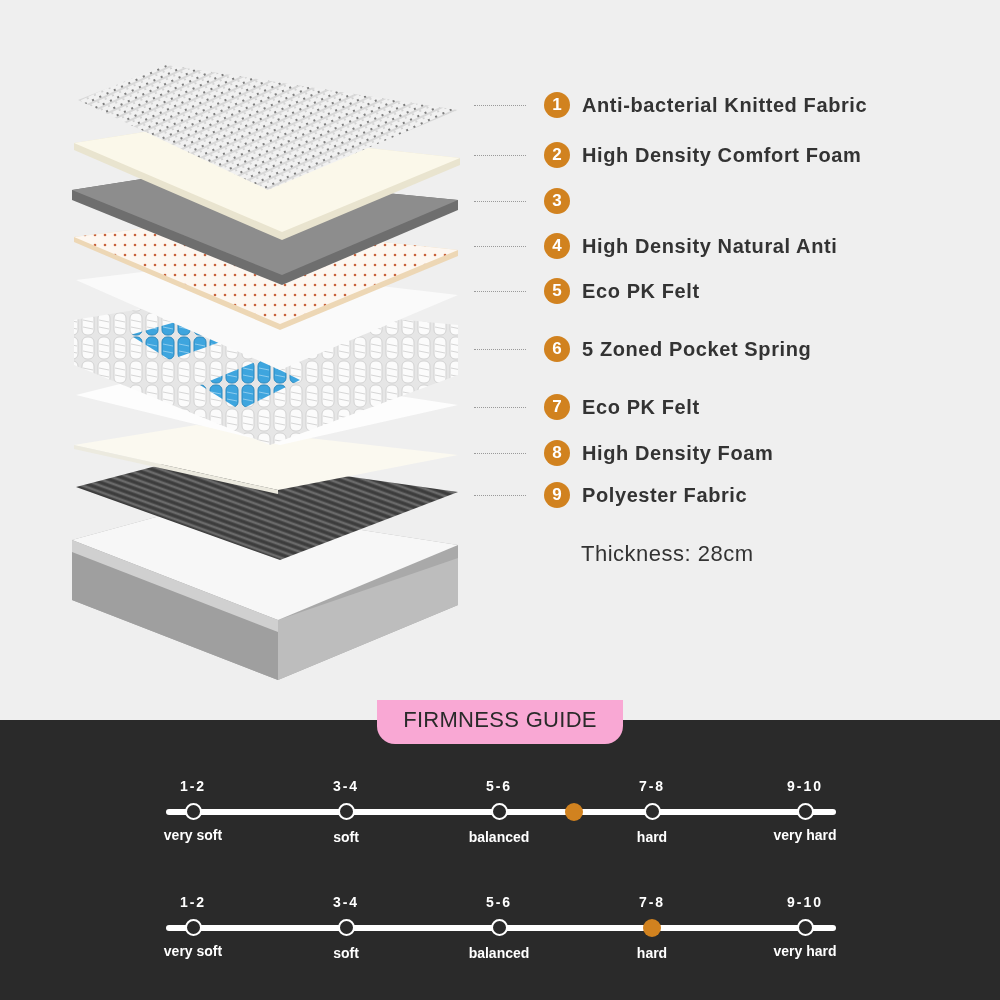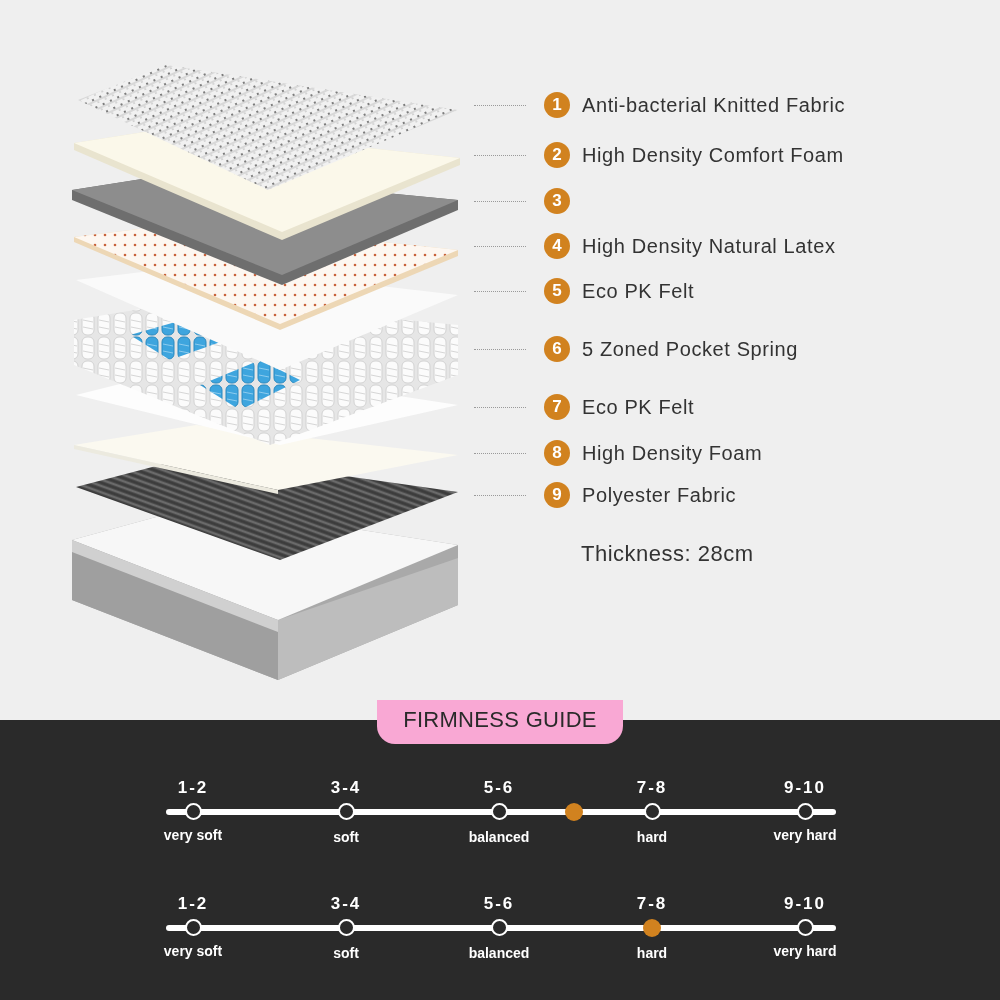--- a/index.html
+++ b/index.html
@@ -2,30 +2,30 @@
 <html><head>
 <meta charset="utf-8">
 <style>
   html,body{margin:0;padding:0;}
   body{width:1000px;height:1000px;position:relative;overflow:hidden;background:#efefef;font-family:"Liberation Sans","DejaVu Sans",sans-serif;}
   .illus{position:absolute;left:0;top:0;width:480px;height:700px;}
   .legend{position:absolute;left:0;top:0;width:1000px;height:700px;}
   .leg-row{position:absolute;left:474px;display:flex;align-items:center;height:28px;}
   .dots{width:52px;border-top:1.5px dotted #9a9a9a;margin-right:18px;}
   .badge{width:26px;height:26px;border-radius:50%;background:#d1821f;color:#fff;font-size:17px;font-weight:bold;display:flex;align-items:center;justify-content:center;margin-right:12px;}
-  .leg-label{font-size:20px;color:#333;letter-spacing:0.6px;white-space:nowrap;}
+  .leg-label{font-size:20px;color:#333;letter-spacing:0.6px;white-space:nowrap;font-weight:bold;}
   .thick{position:absolute;left:581px;top:541px;font-size:22px;color:#333;letter-spacing:0.5px;}
   .dark{position:absolute;left:0;top:720px;width:1000px;height:280px;background:#2a2a2a;}
   .tab{position:absolute;left:377px;top:700px;width:246px;height:44px;background:#f9a8d4;border-radius:0 0 18px 18px;display:flex;align-items:center;justify-content:center;}
   .tab-title{font-size:22px;color:#2a2a2a;letter-spacing:0.3px;margin-top:-4px;}
   .scale{position:absolute;left:0;width:1000px;height:90px;}
   .track{position:absolute;left:166px;width:670px;height:6px;border-radius:3px;background:#fff;}
   .node{position:absolute;width:13px;height:13px;border-radius:50%;border:2.5px solid #fff;background:#2a2a2a;}
   .marker{position:absolute;width:18px;height:18px;border-radius:50%;background:#d1821f;}
-  .num{position:absolute;width:80px;text-align:center;color:#fff;font-size:17px;font-weight:bold;letter-spacing:2px;}
+  .num{position:absolute;width:80px;text-align:center;color:#fff;font-size:14px;font-weight:bold;letter-spacing:2px;}
   .lbl{position:absolute;width:120px;text-align:center;color:#fff;font-size:14px;font-weight:bold;}
 </style>
 </head>
 <body>
 
 <svg class="illus" viewBox="0 0 480 700" width="480" height="700">
   <defs>
     <pattern id="knit" width="8" height="8" patternUnits="userSpaceOnUse" patternTransform="rotate(-25)">
       <rect width="8" height="8" fill="#f1f1f1"></rect>
       <line x1="0" y1="4" x2="8" y2="4" stroke="#d8d8d8" stroke-width="2"></line>
@@ -97,21 +97,21 @@
     <span class="badge">2</span>
     <span class="leg-label">High Density Comfort Foam</span>
   </div>
   <div class="leg-row" style="top:187px">
     <span class="dots"></span>
     <span class="badge">3</span>
   </div>
   <div class="leg-row" style="top:232px">
     <span class="dots"></span>
     <span class="badge">4</span>
-    <span class="leg-label">High Density Natural Latex</span>
+    <span class="leg-label">High Density Natural Anti</span>
   </div>
   <div class="leg-row" style="top:277px">
     <span class="dots"></span>
     <span class="badge">5</span>
     <span class="leg-label">Eco PK Felt</span>
   </div>
   <div class="leg-row" style="top:335px">
     <span class="dots"></span>
     <span class="badge">6</span>
     <span class="leg-label">5 Zoned Pocket Spring</span>

